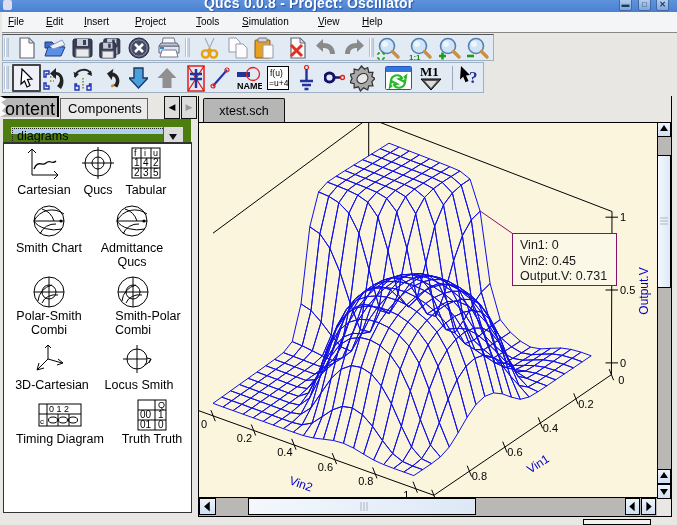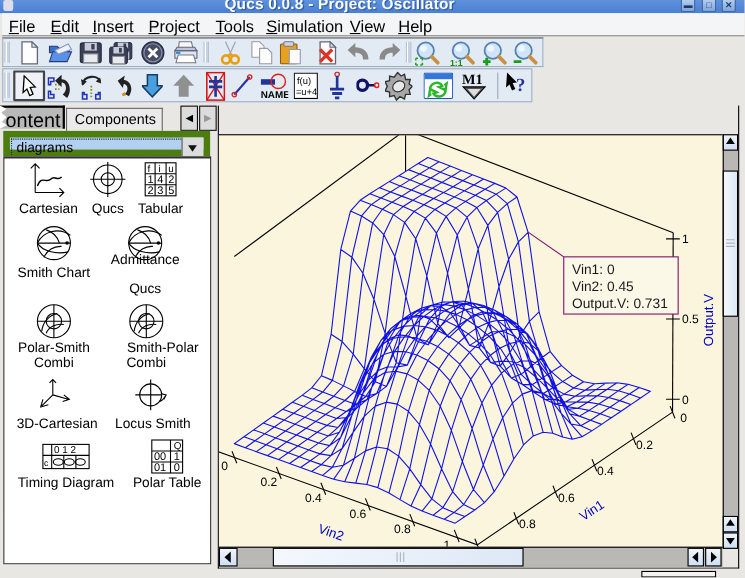--- a/index.html
+++ b/index.html
@@ -1,27 +1,27 @@
 <!DOCTYPE html>
 <html><head><meta charset="utf-8">
 <style>
 *{margin:0;padding:0;box-sizing:border-box}
 body{width:677px;height:525px;position:relative;font-family:"Liberation Sans",sans-serif;background:#e9e7e4;overflow:hidden}
 .abs{position:absolute}
 .titlebar{left:0;top:0;width:677px;height:12px;background:linear-gradient(#5e92dd,#4a80d2);}
 .ttext{left:204px;top:-5px;color:#fff;font-weight:bold;font-size:14px;letter-spacing:0.2px;text-shadow:1px 1px 1px #2a55a0}
 .wbtn{top:-2px;width:13px;height:13px;background:linear-gradient(#b8d0ee,#7da6dd);border:1px solid #44689f;border-radius:2px;color:#1c3a66;font-size:8px;font-weight:bold;text-align:center;line-height:12px}
 .menubar{left:2px;top:12px;width:675px;height:21px;background:#f4f5f7;border-bottom:1px solid #888}
-.mi{position:absolute;top:16px;font-size:15px;color:#000}
+.mi{position:absolute;top:16px;font-size:10px;color:#000}
 .mi u{text-decoration:underline}
 .tb1{left:2px;top:34px;width:492px;height:27px;background:#e2eaf4;border:1px solid #9db0c4;border-top:1px solid #555}
 .tb2{left:2px;top:62px;width:482px;height:31px;background:#e2eaf4;border:1px solid #9db0c4}
 .handle{width:5px;border-left:1px solid #b6c2d2;border-right:1px solid #b6c2d2;background:linear-gradient(90deg,#fff 1px,#c6d2e2 1px)}
 .tsb{width:16px;height:23px;background:#dcdcdc;border:1px solid #111;text-align:center;line-height:21px;font-size:9px}
-.combo{left:3px;top:119px;width:188px;height:23px;border:6px solid #4d7c0f;background:#b1d0f2}
+.combo{left:3px;top:119px;width:188px;height:23px;border:8px solid #4d7c0f;background:#b1d0f2}
 .combo .inner{position:absolute;left:1px;top:1px;width:163px;height:17px;border:1px dotted #222;font-size:12.5px;padding:0 0 0 4px;color:#000}
 .combo .btn{position:absolute;right:0;top:0;width:20px;height:19px;background:#dcdcdc;border-left:1px solid #555}
 .combo .btn:after{content:"";position:absolute;left:5px;top:7px;border:4px solid transparent;border-top:6px solid #111}
 .iconpane{left:3px;top:142px;width:189px;height:371px;background:#fff;border:1px solid #333;border-top:2px solid #333}
 .lbl{position:absolute;font-size:12.5px;color:#000;text-align:center;white-space:nowrap}
 .work{left:198px;top:96px;width:475px;height:421px}
 .wframe{position:absolute;left:0;top:0;width:474px;height:421px;border:1px solid #000;border-top:none}
 .dtab1{position:absolute;left:5px;top:2px;width:82px;height:24px;background:#b6b6b6;border:1px solid #111;border-bottom:none;border-radius:2px 2px 0 0;font-size:12.5px;text-align:center;padding-top:5px}
 .dtab2{position:absolute;left:87px;top:2px;width:81px;height:24px;background:#e9e7e4;border:1px solid #111;border-bottom:none;border-radius:2px 2px 0 0;font-size:12.5px;text-align:center;padding-top:5px}
 .viewport{position:absolute;left:1px;top:26px;width:458px;height:375px;background:#faf5dc;border-top:1px solid #000}
@@ -315,32 +315,33 @@
     <text x="22" y="10" font-size="9" fill="#000">Q</text>
     <text x="4" y="20" font-size="10" fill="#000">00</text>
     <text x="22" y="20" font-size="10" fill="#000">1</text>
     <text x="4" y="30" font-size="10" fill="#000">01</text>
     <text x="22" y="30" font-size="10" fill="#000">0</text>
   </svg>
 <div class="lbl" style="left:-26px;top:183px;width:140px">Cartesian</div>
 <div class="lbl" style="left:28px;top:183px;width:140px">Qucs</div>
 <div class="lbl" style="left:76px;top:183px;width:140px">Tabular</div>
 <div class="lbl" style="left:-21px;top:241px;width:140px">Smith Chart</div>
-<div class="lbl" style="left:62px;top:229px;width:140px">Admittance</div>
+<div class="lbl" style="left:62px;top:241px;width:140px">Admittance</div>
 <div class="lbl" style="left:62px;top:255px;width:140px">Qucs</div>
 <div class="lbl" style="left:-21px;top:309px;width:140px">Polar-Smith</div>
 <div class="lbl" style="left:-21px;top:323px;width:140px">Combi</div>
 <div class="lbl" style="left:78px;top:309px;width:140px">Smith-Polar</div>
 <div class="lbl" style="left:63px;top:323px;width:140px">Combi</div>
 <div class="lbl" style="left:-18px;top:378px;width:140px">3D-Cartesian</div>
 <div class="lbl" style="left:69px;top:378px;width:140px">Locus Smith</div>
 <div class="lbl" style="left:-10px;top:432px;width:140px">Timing Diagram</div>
-<div class="lbl" style="left:82px;top:432px;width:140px">Polar Table</div>
+<div class="lbl" style="left:82px;top:432px;width:140px">Truth Truth</div>
 <div class="abs work">
 <div class="wframe"></div>
+<div class="dtab1">xtest.sch</div>
 <div class="viewport"></div>
 <div class="vsb"></div>
 <div class="hsb"></div>
 <div class="sbb" style="left:459px;top:26px;width:14px;height:15px"></div>
     <svg class="abs" style="left:459px;top:26px" width="14" height="15" viewBox="0 0 14 15">
       <path d="M3,9 L7,3 L11,9 Z" fill="#000"></path>
     </svg>
 <div class="sbt" style="left:459px;top:59px;width:14px;height:133px"></div>
 <svg class="abs" style="left:459px;top:120px" width="14" height="12">
       <path d="M3,2 h8 M3,5 h8 M3,8 h8" stroke="#aab4c4"></path>

